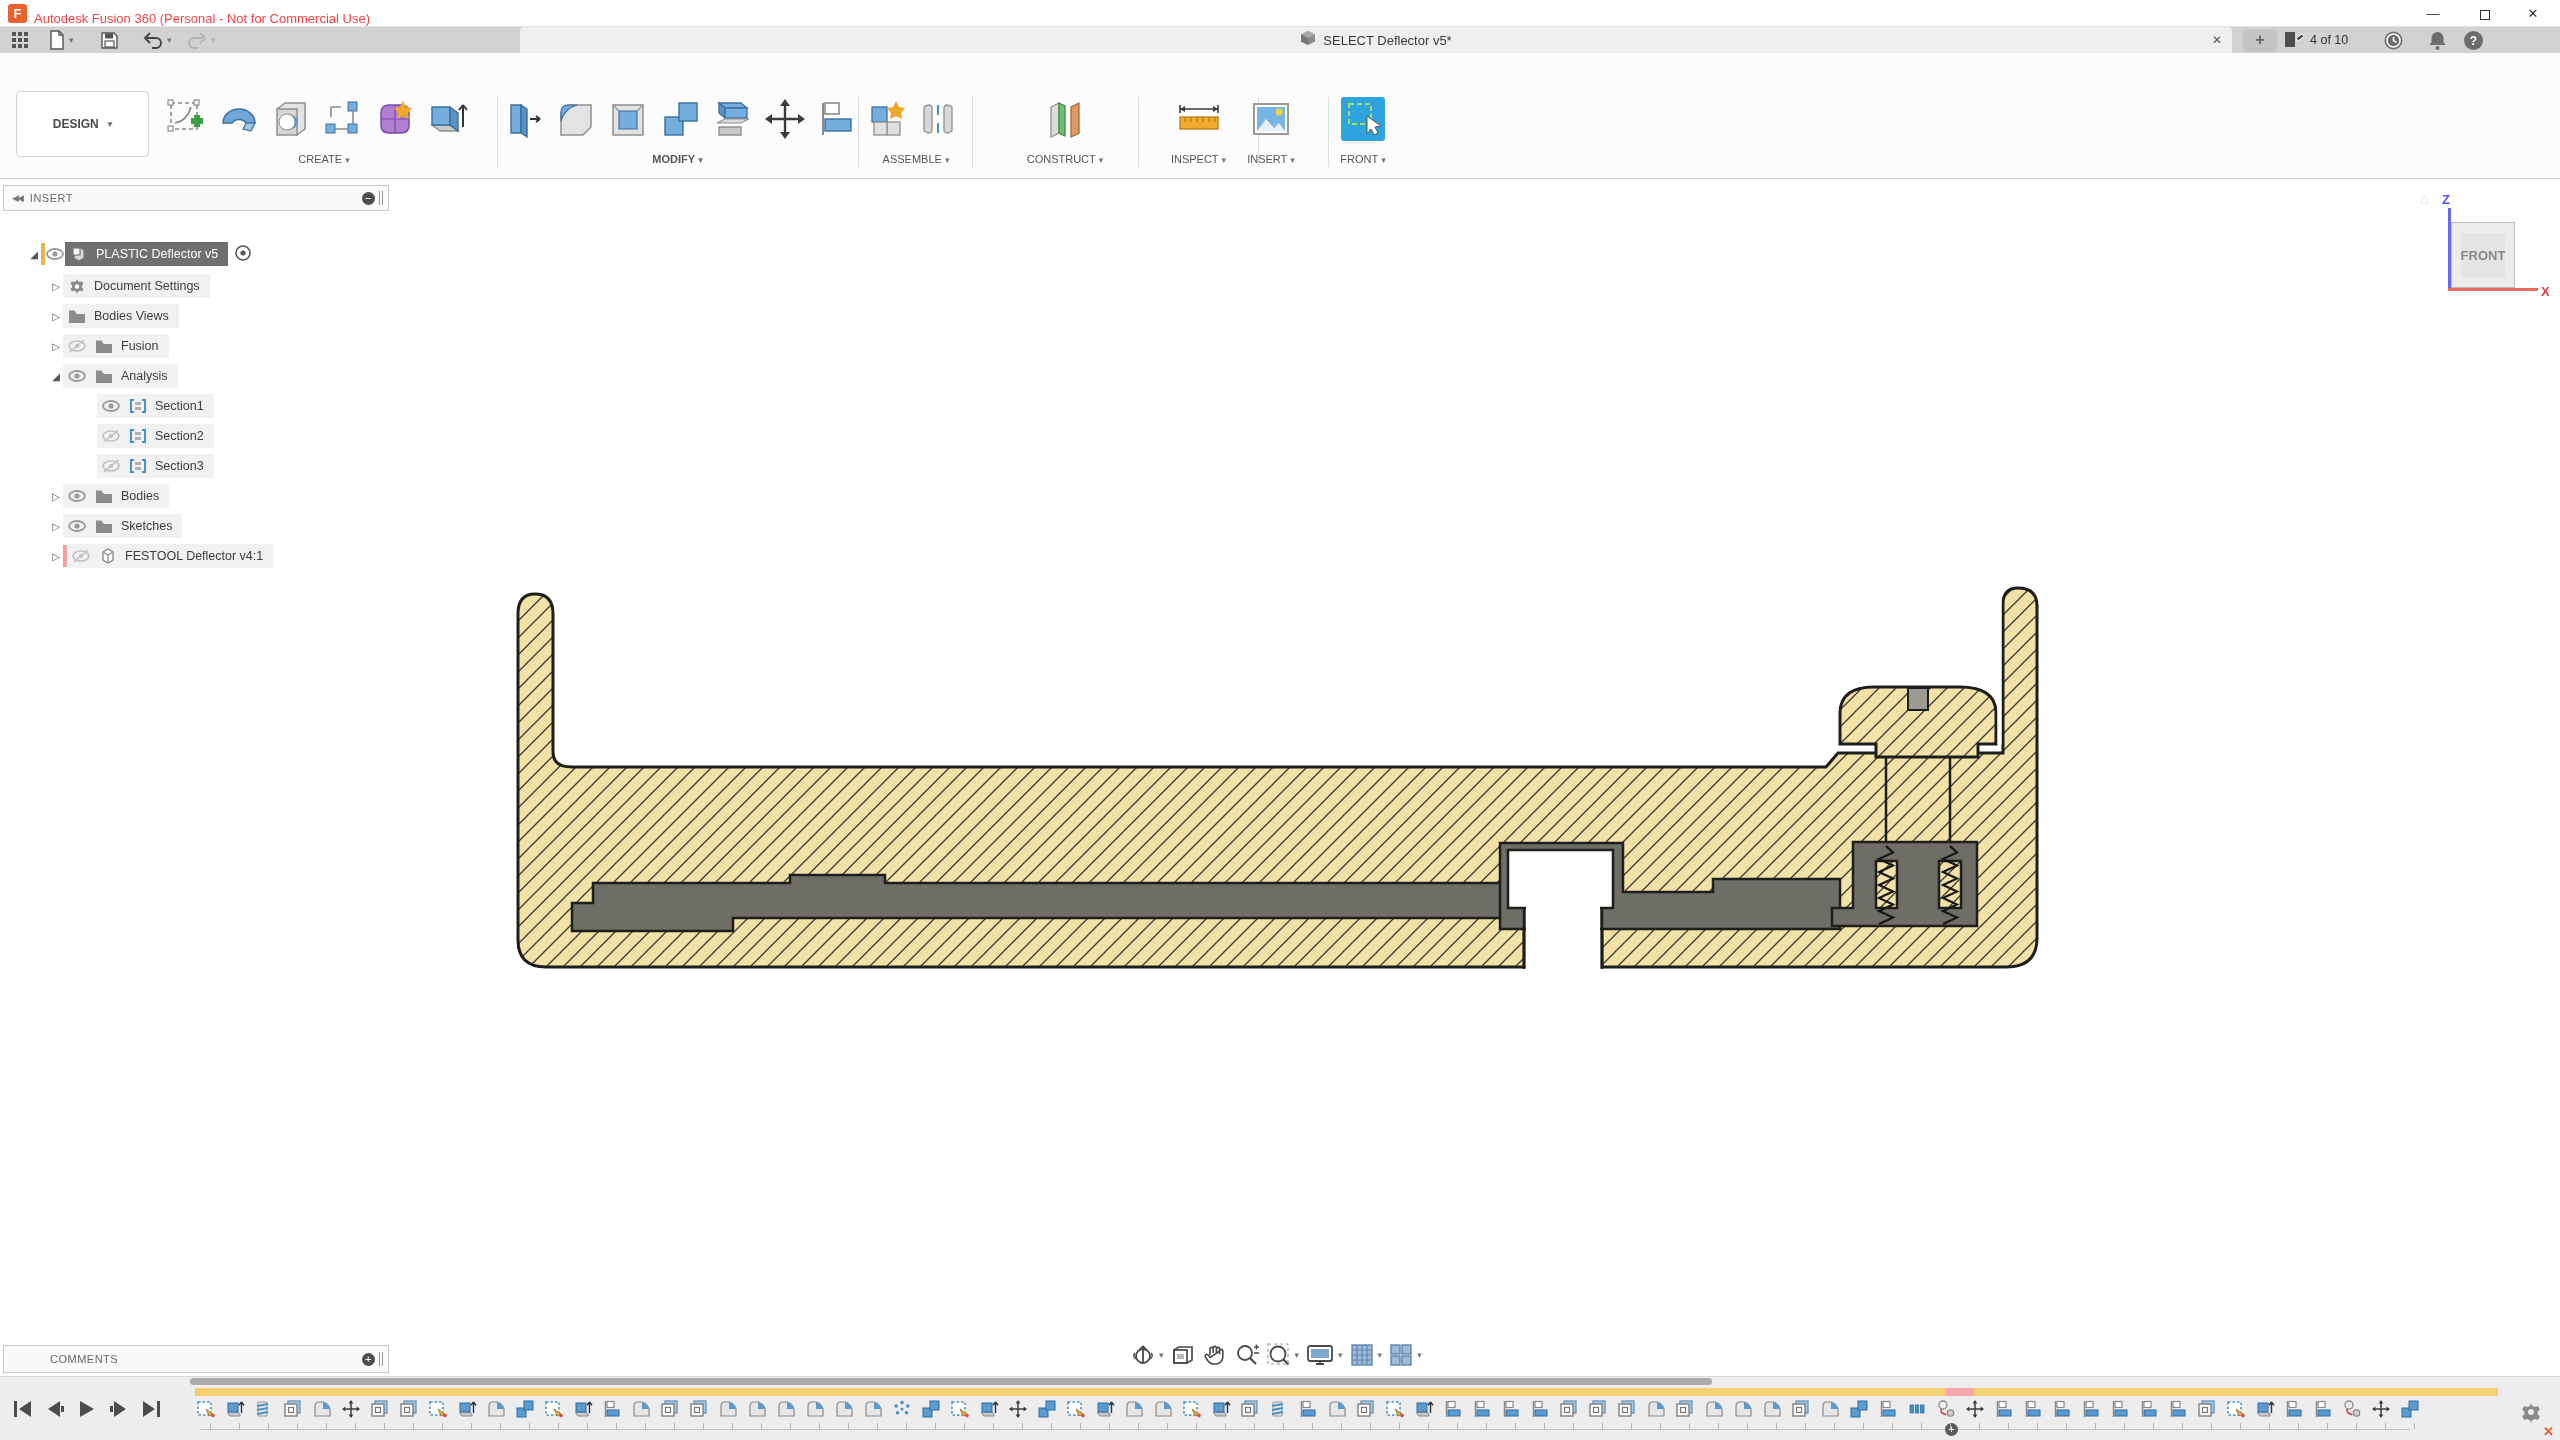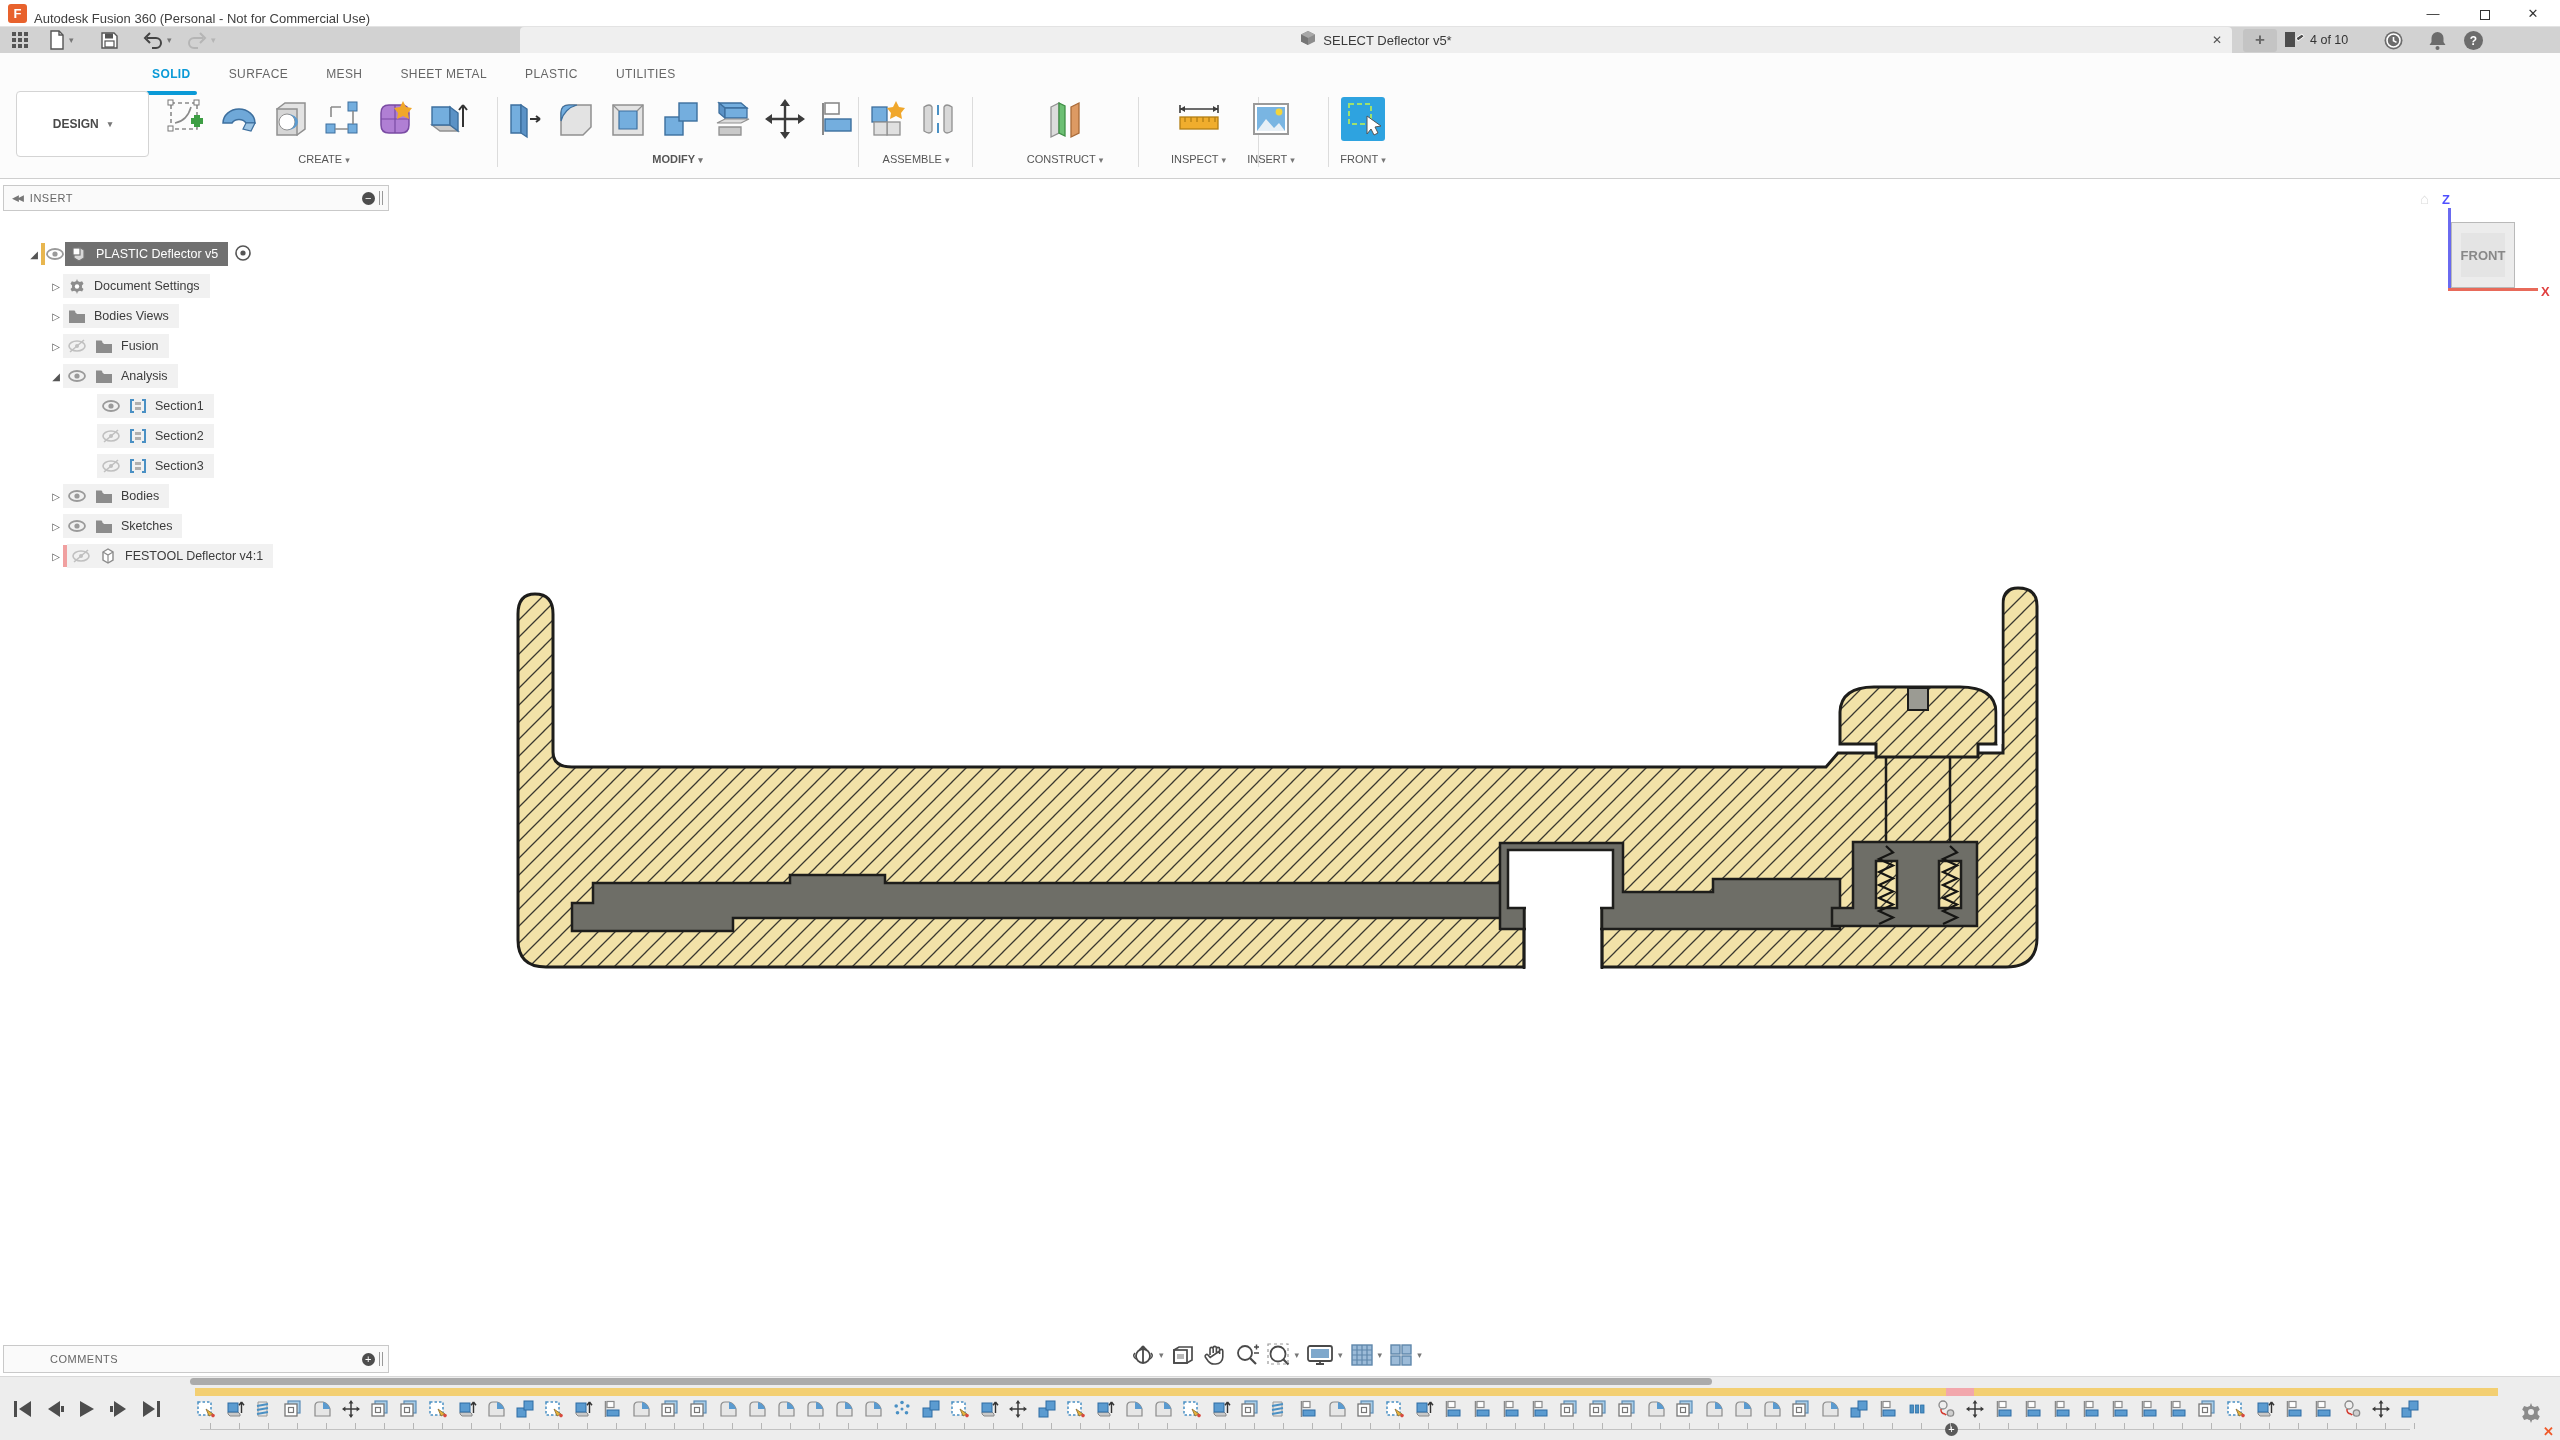--- a/index.html
+++ b/index.html
@@ -2,21 +2,21 @@
 <html><head>
 <meta charset="utf-8">
 <style>
   * { margin:0; padding:0; box-sizing:border-box; }
   html,body { width:2560px; height:1440px; overflow:hidden; font-family:"Liberation Sans", sans-serif; background:#fff; }
   #app { position:relative; width:2560px; height:1440px; background:#fff; }
 
   
   .titlebar { position:absolute; left:0; top:0; width:2560px; height:27px; background:#ffffff; border-bottom:1px solid #e3e3e3; }
   .app-icon { position:absolute; left:8px; top:4px; width:19px; height:19px; background:#e8622d; border-radius:3px; color:#fff; font-size:13px; font-weight:bold; text-align:center; line-height:19px; }
-  .app-title { position:absolute; left:34px; top:11px; font-size:13px; color:#404040; }
+  .app-title { position:absolute; left:34px; top:11px; font-size:13px; color:#ef4444; }
   .wctl { position:absolute; top:0; width:46px; height:27px; text-align:center; line-height:27px; font-size:13px; color:#333; }
   .wctl.min { right:104px; } .wctl.max { right:52px; } .wctl.close { right:4px; }
   .maxglyph { display:inline-block; width:10px; height:10px; border:1px solid #333; vertical-align:middle; }
 
   
   .tabbar { position:absolute; left:0; top:27px; width:2560px; height:26px; background:#d2d2d2; }
   .tb-ico { position:absolute; top:3px; height:20px; display:flex; align-items:center; color:#444; }
   .doc-tab { position:absolute; left:520px; top:0; width:1712px; height:26px; background:#efefef; border-radius:4px 4px 0 0; }
   .doc-tab-inner { position:absolute; left:0; top:0; width:100%; height:100%; display:flex; align-items:center; justify-content:center; gap:7px; }
   .doc-tab-title { font-size:13px; color:#3a3a3a; }
@@ -183,28 +183,20 @@
     </div>
     <div class="statusico" style="left:2463px">
       <svg width="21" height="21" viewBox="0 0 21 21">
           <circle cx="10.5" cy="10.5" r="9.5" fill="#6c6c6c"></circle>
           <text x="10.5" y="15" text-anchor="middle" font-size="12" font-weight="bold" fill="#fff" font-family="Liberation Sans, sans-serif">?</text>
         </svg>
     </div>
   </div>
 
   <div class="ribbon">
-    <div class="ws-tabs" id="ws-tabs">
-        <div class="ws-tab active">SOLID</div>
-        <div class="ws-tab">SURFACE</div>
-        <div class="ws-tab">MESH</div>
-        <div class="ws-tab">SHEET METAL</div>
-        <div class="ws-tab">PLASTIC</div>
-        <div class="ws-tab">UTILITIES</div>
-      </div>
 
     <div class="design-btn">
       <span>DESIGN</span>
       <span class="caret">▾</span>
     </div>
 
     <div class="rb-group" style="left:165px; width:318px;">
       <div class="rb-icons">
         <span><svg width="44" height="44" viewBox="0 0 44 44">
               <rect x="6" y="6" width="26" height="26" fill="none" stroke="#8a8a8a" stroke-width="1.6" stroke-dasharray="4,3"></rect>

